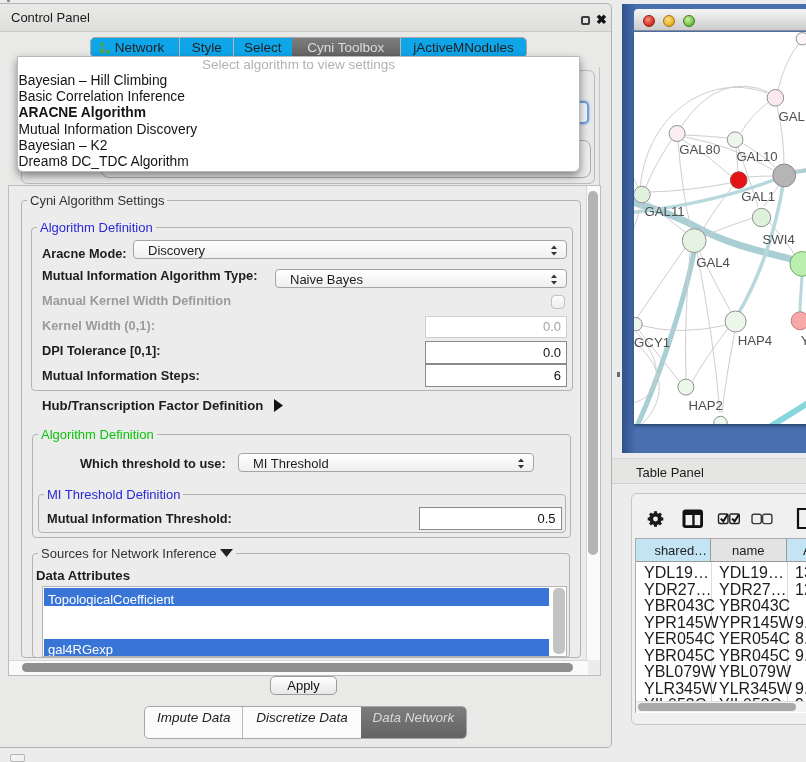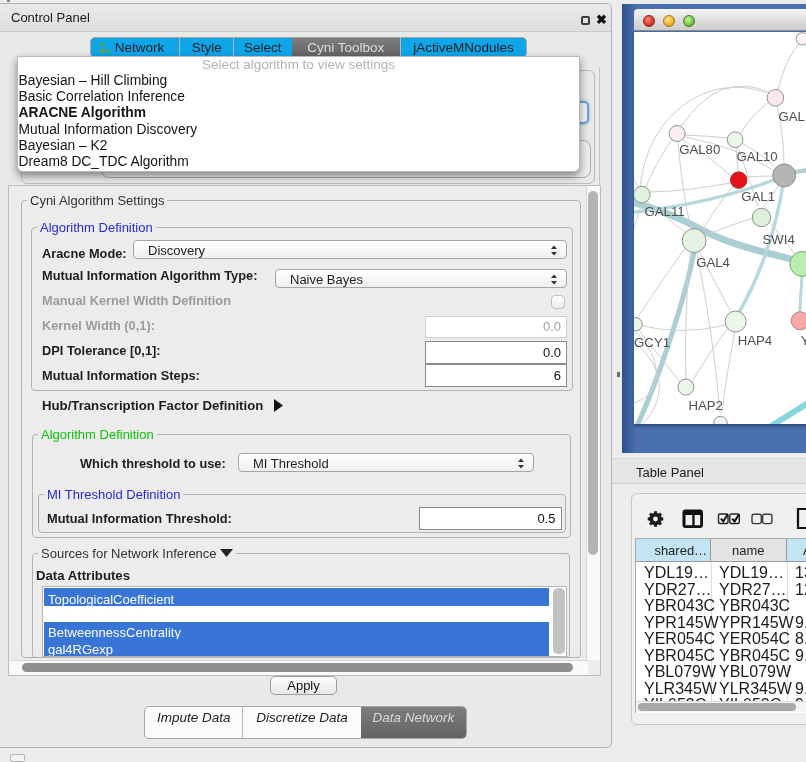--- a/index.html
+++ b/index.html
@@ -178,21 +178,20 @@
       <span class="ttl" style="background:#ececec;">Sources for Network Inference
         <svg width="13" height="8" viewBox="0 0 13 8" style="vertical-align:1px">
             <path d="M0 0 L13 0 L6.5 8 Z" fill="#222"></path>
           </svg>
       </span>
     </div>
     <div class="lbl" style="left:27px; top:381.5px; font-size:13.2px;">Data Attributes</div>
     <div id="dlist">
       <div class="it" style="top:1px;">SelfLoops</div>
       <div class="it" style="top:2px;">TopologicalCoefficient</div>
-      <div class="it" style="top:35px;">BetweennessCentrality</div>
       <div class="it" style="top:52px;">gal4RGexp</div>
       <div class="thumb" style="left:510px; top:1px; width:12px; height:66px; background:#c3c3c3;"></div>
     </div>
 
     <div class="abs" style="right:0; top:0; width:14px; height:474px; background:#fafafa; border-left:1px solid #d8d8d8;"></div>
     <div class="thumb" style="right:2px; top:5px; width:10px; height:364px;"></div>
     <div class="abs" style="left:0; bottom:0; width:579px; height:15px; background:#fafafa; border-top:1px solid #d8d8d8;"></div>
     <div class="thumb" style="left:13px; bottom:3px; width:551px; height:9px; background:#8f8f8f;"></div>
   </div>
 

